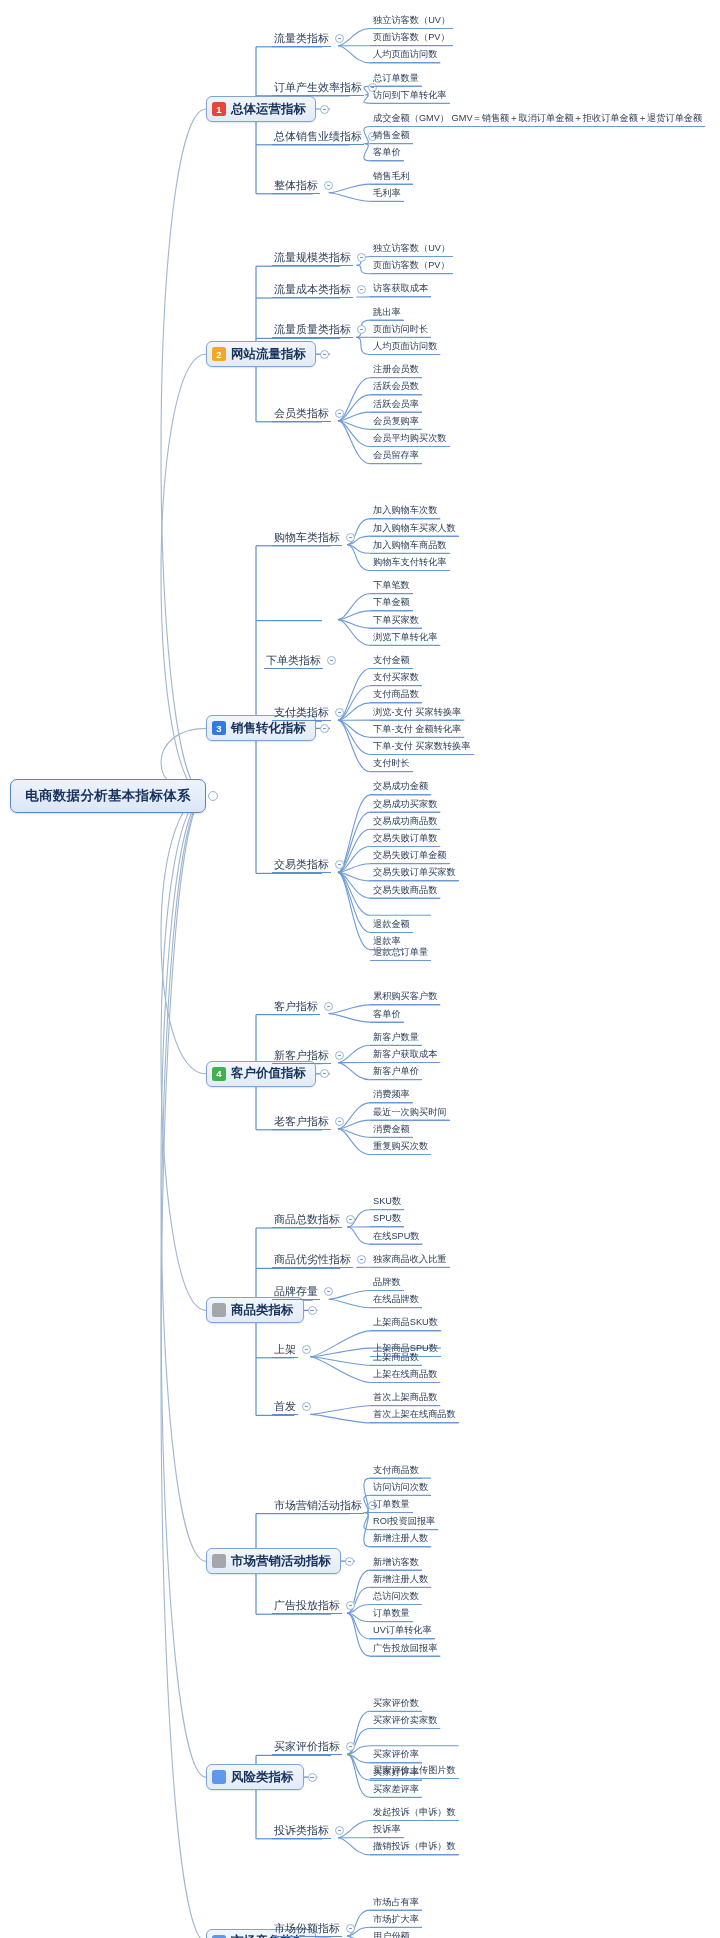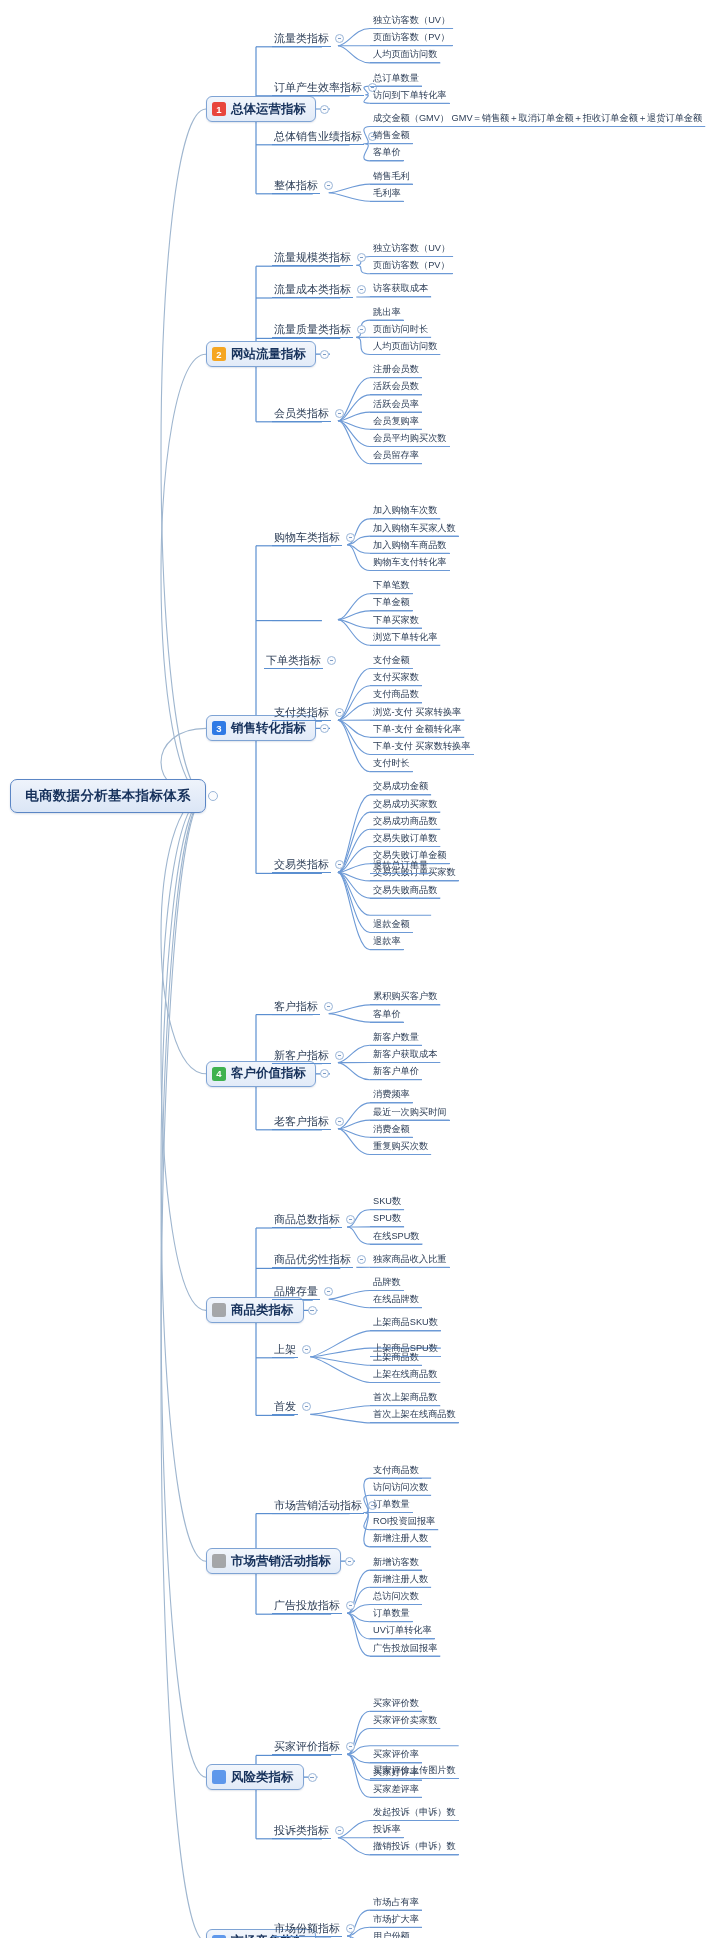--- a/index.html
+++ b/index.html
@@ -581,21 +581,21 @@
       </div>
       <div class="leaf" style="left: 370px; top: 849.2px;">
         <span>交易失败订单金额</span>
       </div>
       <div class="leaf" style="left: 370px; top: 866.4px;">
         <span>交易失败订单买家数</span>
       </div>
       <div class="leaf" style="left: 370px; top: 883.6px;">
         <span>交易失败商品数</span>
       </div>
-      <div class="leaf" style="left: 370px; top: 859px; align-items: flex-end;">
+      <div class="leaf" style="left: 370px; top: 946px; align-items: flex-end;">
         <span>退款总订单量</span>
       </div>
       <div class="leaf" style="left: 370px; top: 918px;">
         <span>退款金额</span>
       </div>
       <div class="leaf" style="left: 370px; top: 935.2px;">
         <span>退款率</span>
       </div>
       <div class="l1" style="left: 206px; top: 1060.8px;">
         <span class="badge" style="background: rgb(63, 178, 79);">4</span>

